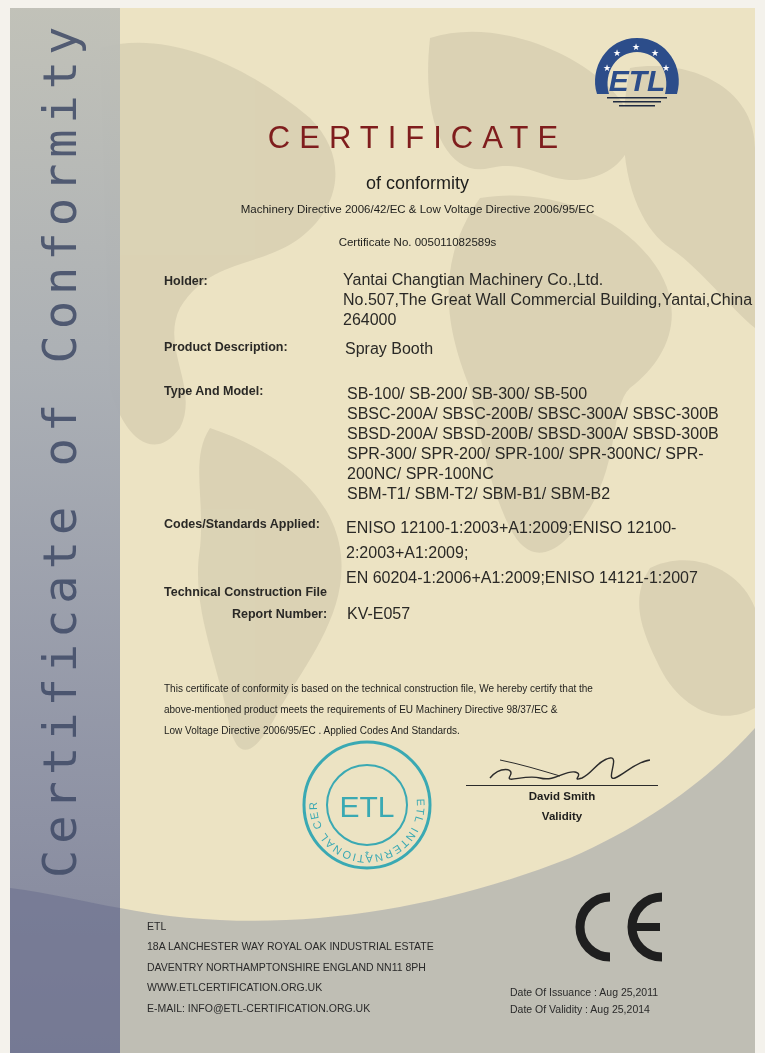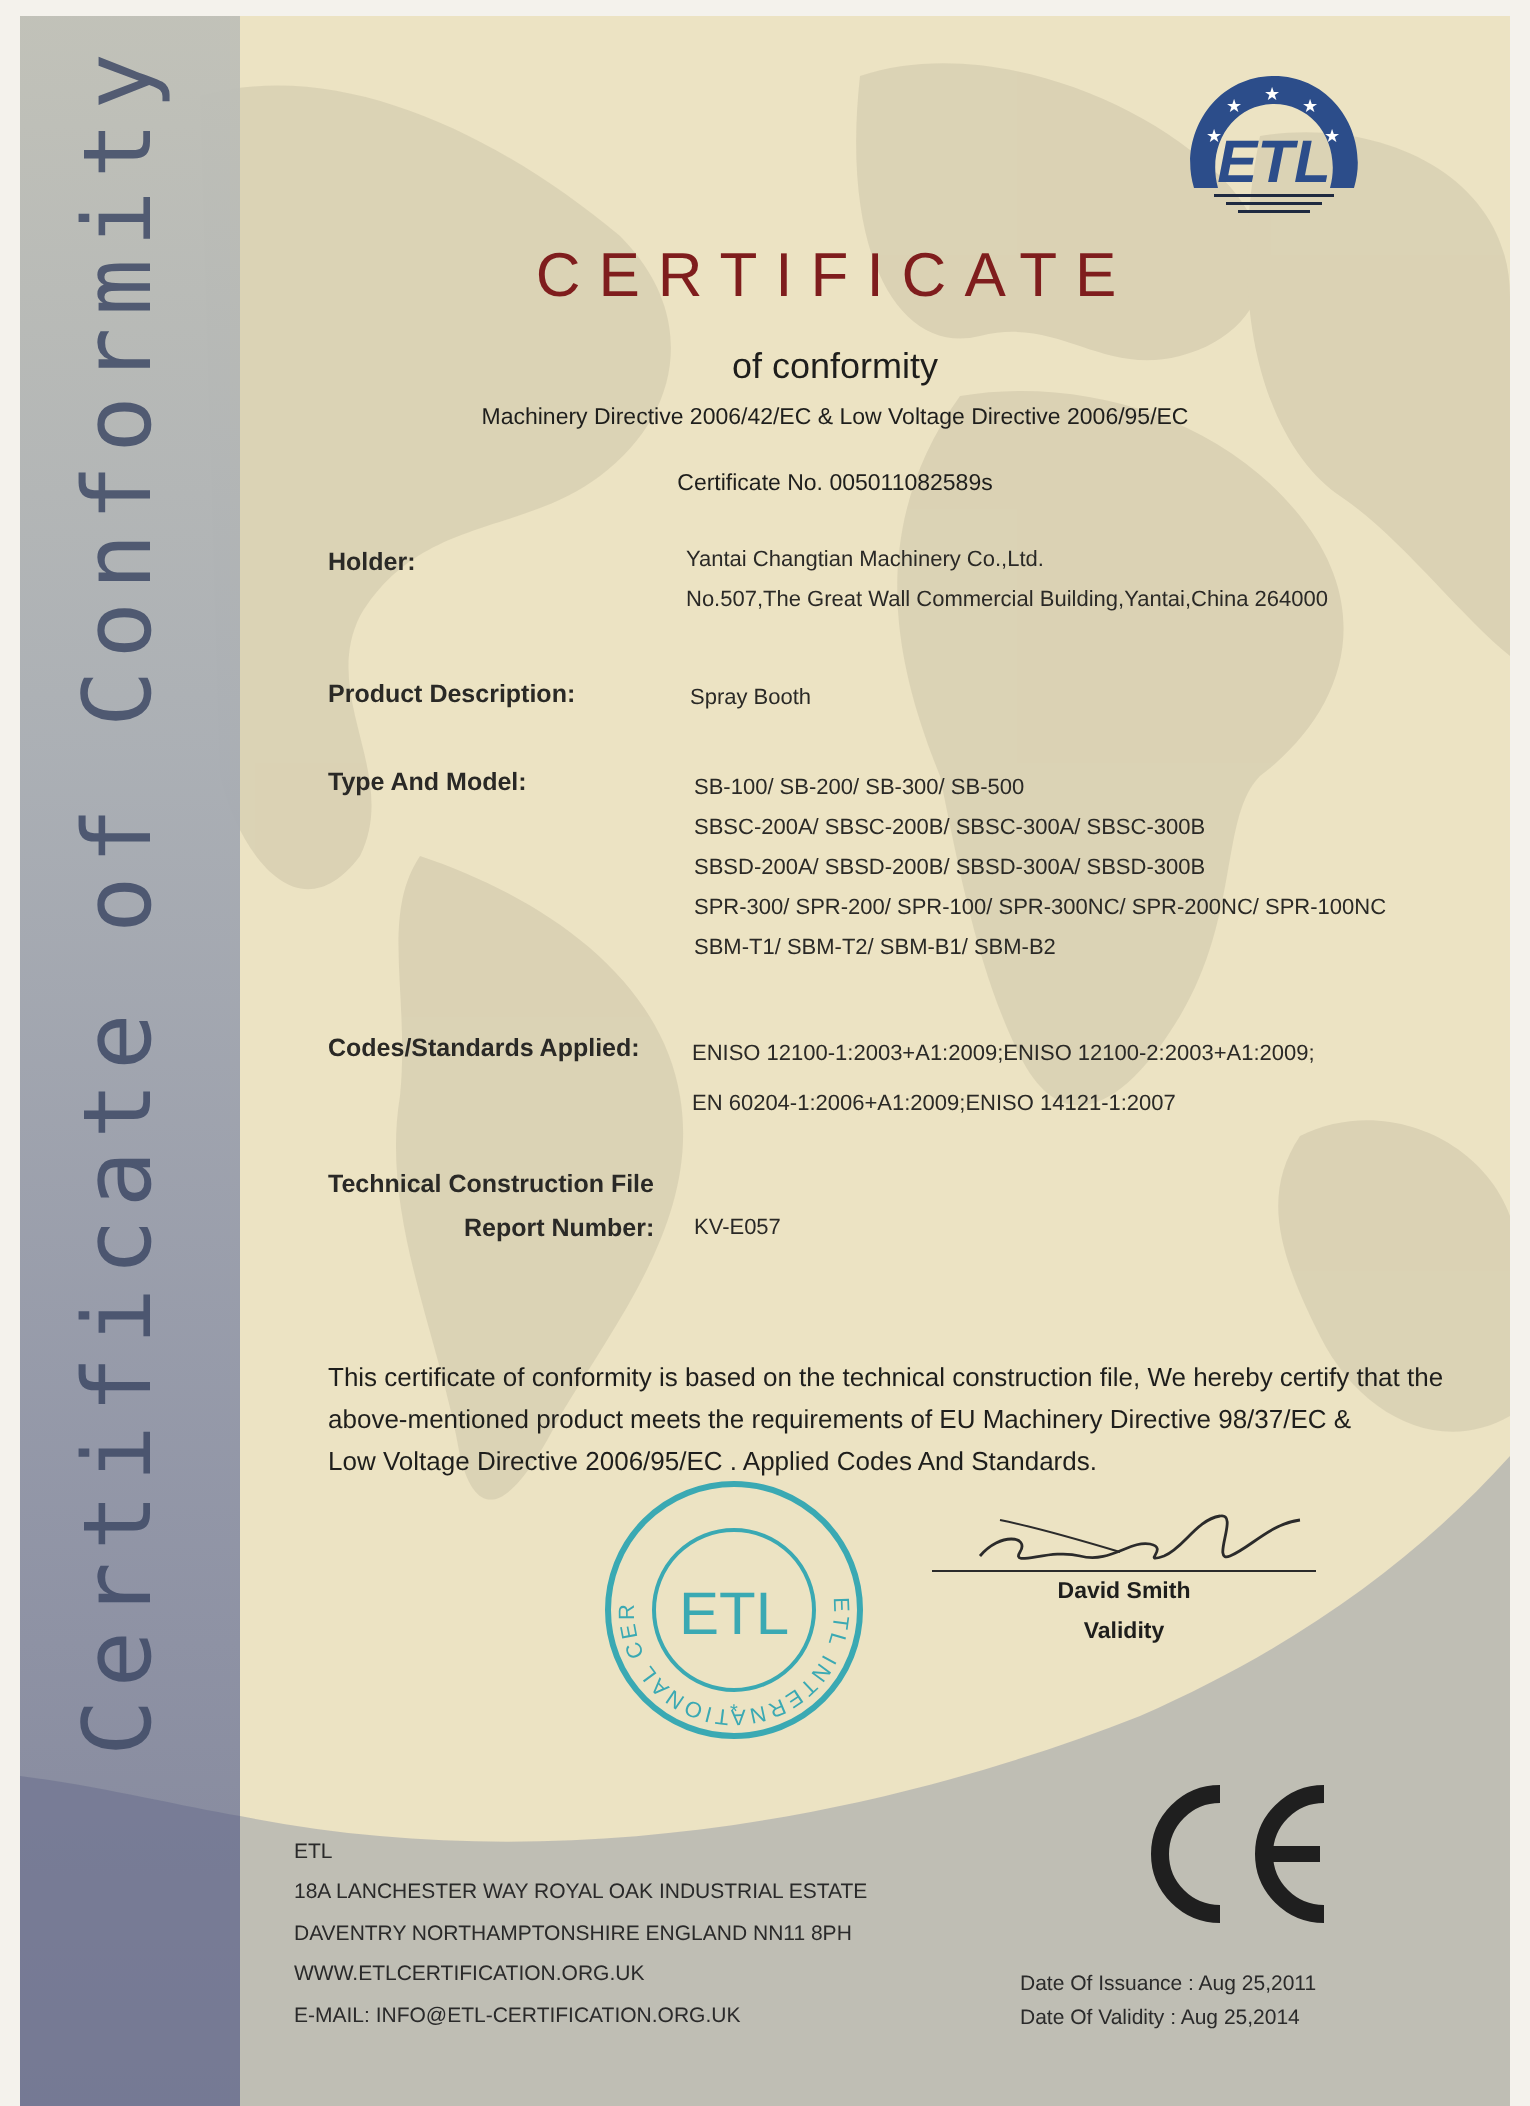--- a/index.html
+++ b/index.html
@@ -34,23 +34,23 @@
   .title {
     position: absolute; left: 0; width: 745px; top: 112px; text-align: center;
     font-size: 31px; letter-spacing: 9px; font-weight: normal; color: #7f1d1d;
     padding-left: 70px;
   }
   .subtitle { position: absolute; left: 0; width: 745px; top: 165px; text-align: center; font-size: 18px; padding-left: 70px; }
   .directive { position: absolute; left: 0; width: 745px; top: 195px; text-align: center; font-size: 11.5px; padding-left: 70px; }
   .certno { position: absolute; left: 0; width: 745px; top: 228px; text-align: center; font-size: 11.5px; padding-left: 70px; }
 
   .label { position: absolute; font-size: 12.5px; font-weight: bold; color: #2a2926; }
-  .value { position: absolute; font-size: 11px; color: #2a2926; line-height: 20px; }
+  .value { position: absolute; font-size: 16px; color: #2a2926; line-height: 20px; }
 
-  .body-text { position: absolute; left: 154px; top: 670px; width: 560px; font-size: 13px; line-height: 21px; }
+  .body-text { position: absolute; left: 154px; top: 670px; width: 560px; font-size: 10px; line-height: 21px; }
 
   .stamp { position: absolute; left: 287px; top: 727px; width: 140px; height: 140px; }
   .signature { position: absolute; left: 460px; top: 740px; width: 210px; height: 40px; }
   .sig-line { position: absolute; left: 456px; top: 777px; width: 192px; height: 1px; background: #2b2b2b; }
   .signer { position: absolute; left: 456px; width: 192px; text-align: center; font-size: 11.5px; font-weight: bold; }
 
   .footer { position: absolute; left: 137px; font-size: 10.5px; color: #2a2a2a; }
   .ce-mark { position: absolute; left: 558px; top: 883px; width: 100px; height: 72px; }
   .dates { position: absolute; left: 500px; font-size: 10.5px; color: #2a2a2a; }
 </style>

